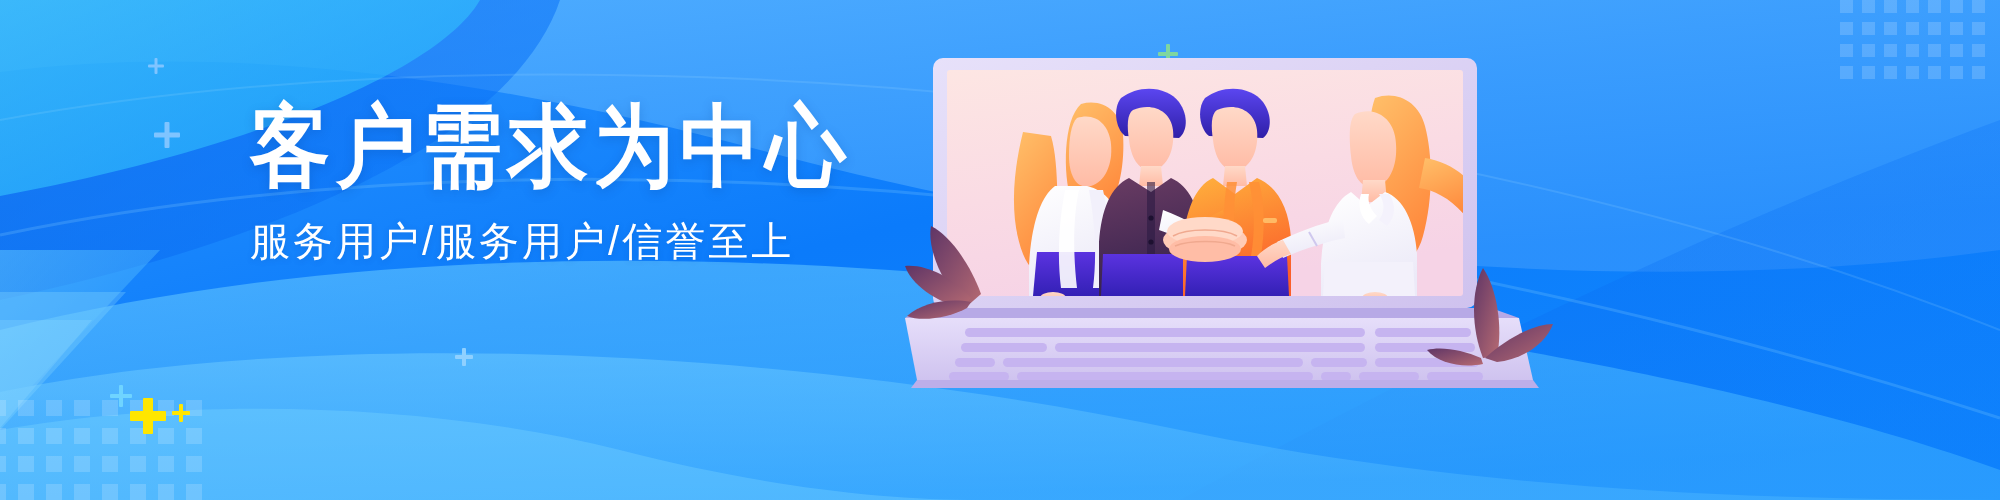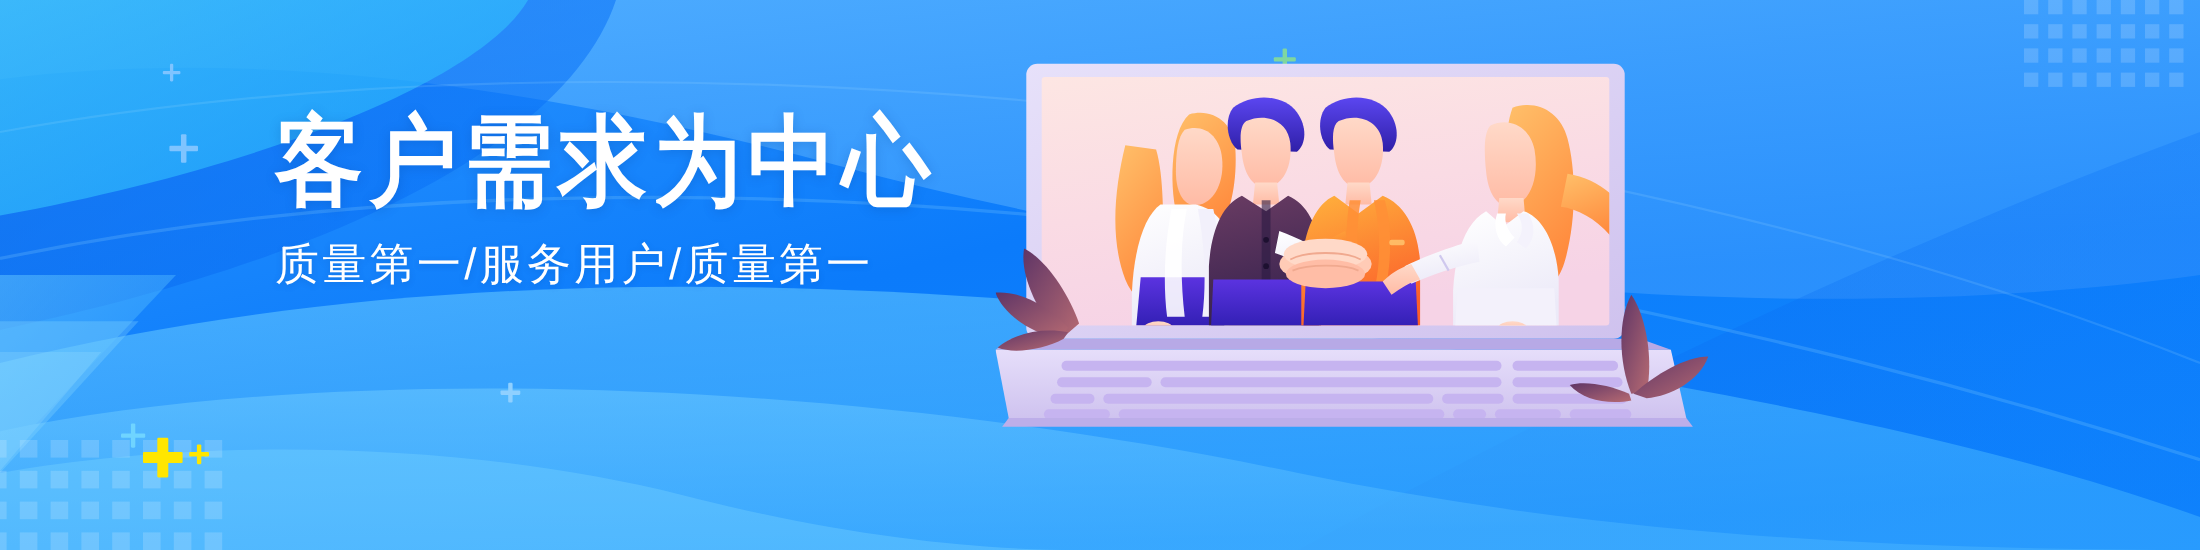--- a/index.html
+++ b/index.html
@@ -202,21 +202,21 @@
       <span class="plus" data-name="plus-yellow-large-icon" style="left: 1106px; top: 60px; width: 34px; height: 34px; color: rgb(255, 230, 0);"></span>
       <span class="plus" data-name="plus-green-small-icon" style="left: 1158px; top: 44px; width: 20px; height: 20px; color: rgb(127, 214, 160);"></span>
       <span class="plus" data-name="plus-cyan-bottom-icon" style="left: 110px; top: 385px; width: 22px; height: 22px; color: rgb(111, 212, 255);"></span>
       <span class="plus" data-name="plus-yellow-bottom-icon" style="left: 130px; top: 398px; width: 36px; height: 36px; color: rgb(255, 230, 0);"></span>
       <span class="plus" data-name="plus-yellow-bottom-tiny-icon" style="left: 172px; top: 404px; width: 18px; height: 18px; color: rgb(255, 230, 0);"></span>
       <span class="plus" data-name="plus-white-bottom-mid-icon" style="left: 455px; top: 348px; width: 18px; height: 18px; color: rgb(143, 208, 255);"></span>
     </div>
 
   <div id="text-block" data-name="headline-block">
     <div id="headline" data-name="page-title">客户需求为中心</div>
-    <div id="subheadline" data-name="page-subtitle">质量第一/服务用户/质量第一</div>
+    <div id="subheadline" data-name="page-subtitle">服务用户/服务用户/信誉至上</div>
   </div>
 
   <svg id="laptop" data-name="laptop-team-handshake-illustration" viewBox="0 0 700 350" preserveAspectRatio="xMidYMid meet">
     <defs>
       <linearGradient id="scr" x1="0" y1="0" x2="0.3" y2="1">
         <stop offset="0%" stop-color="#fde6e3"></stop>
         <stop offset="55%" stop-color="#fadbe4"></stop>
         <stop offset="100%" stop-color="#f6d3e6"></stop>
       </linearGradient>
       <linearGradient id="lidG" x1="0" y1="0" x2="1" y2="1">

